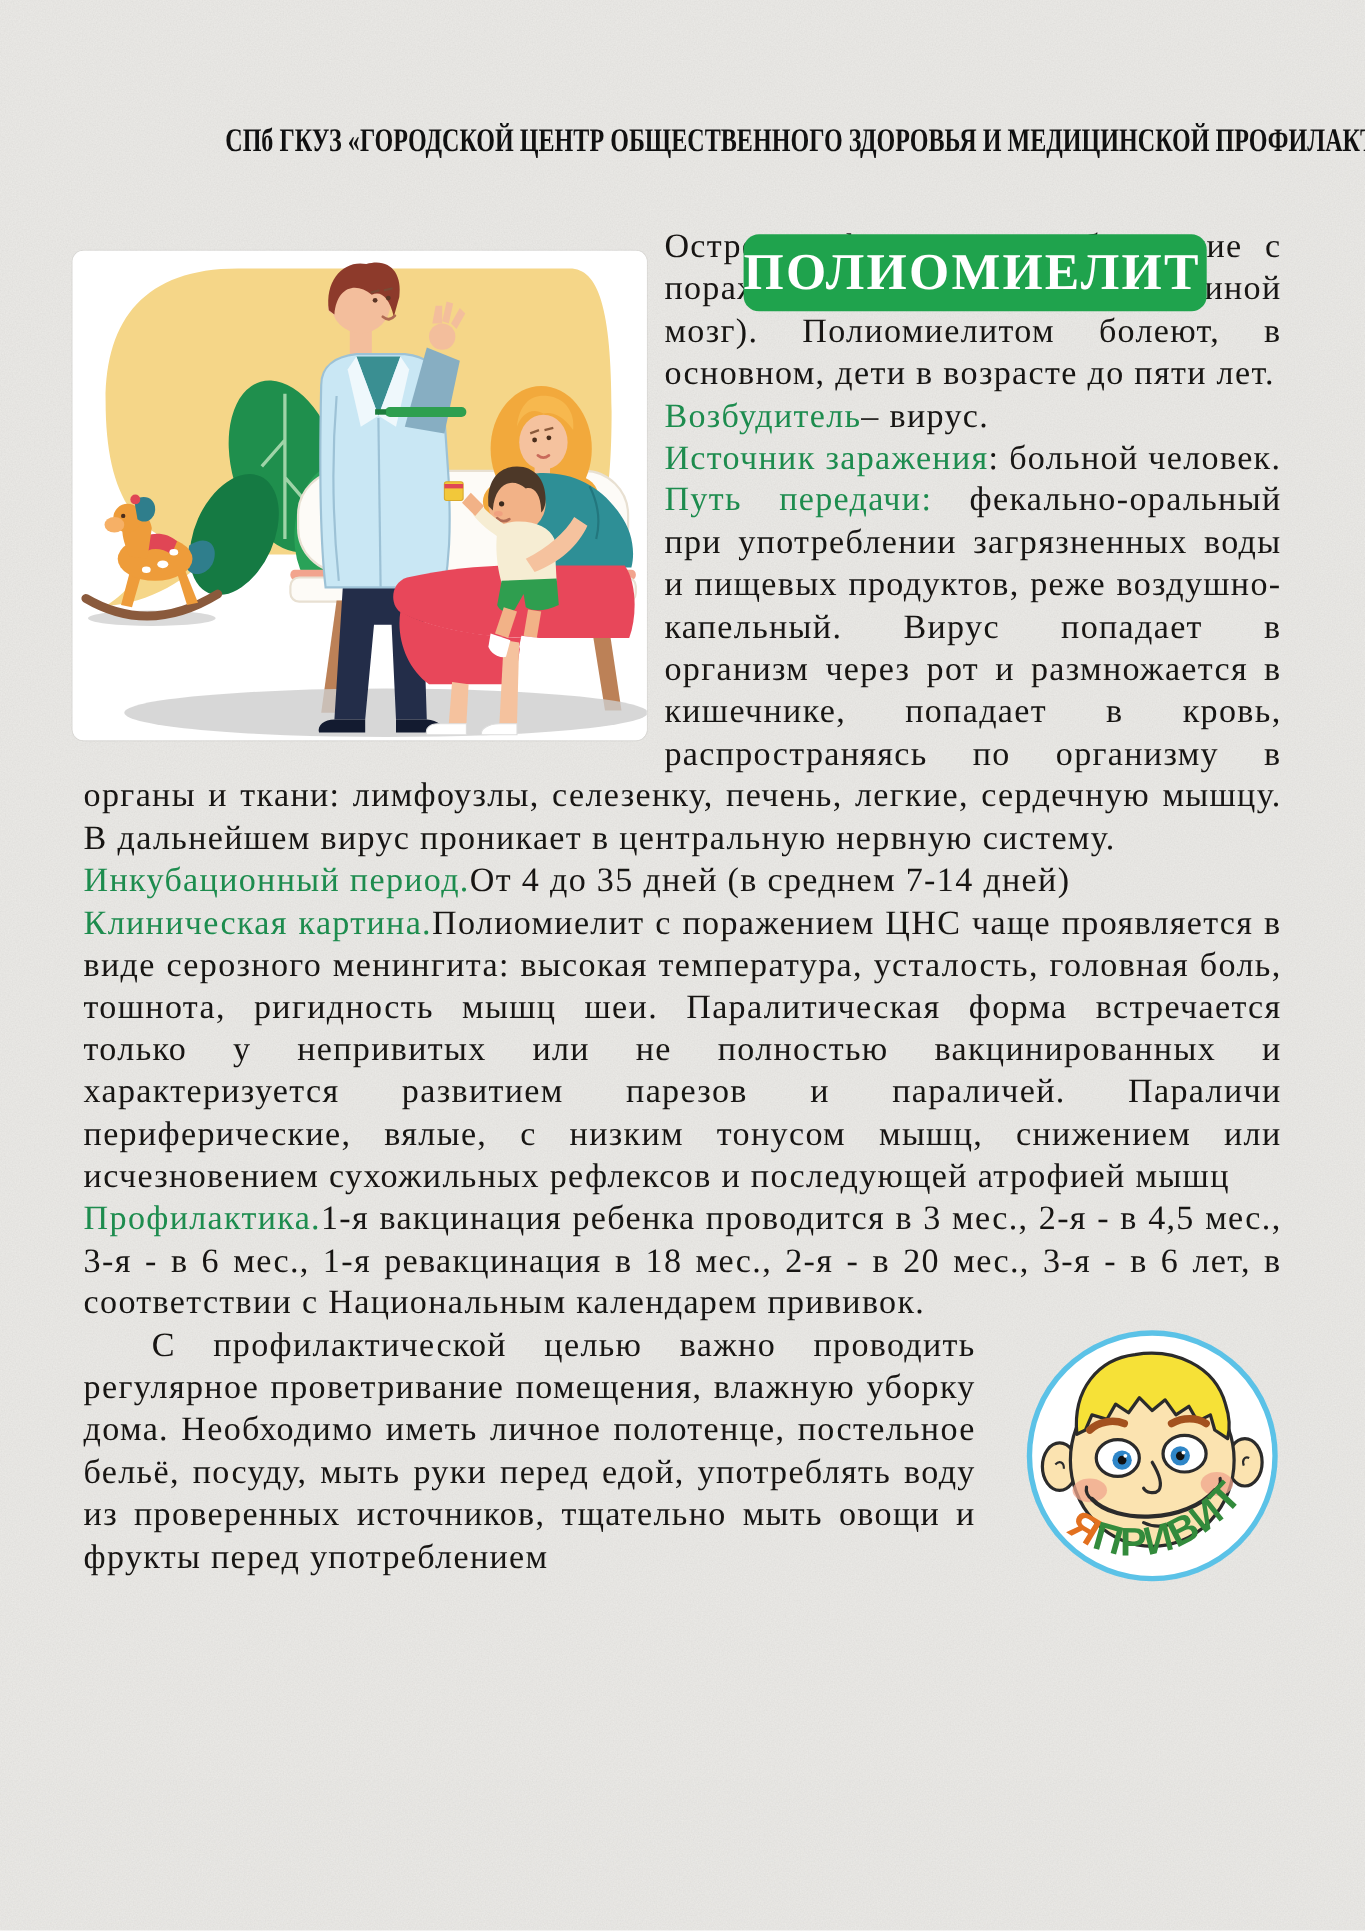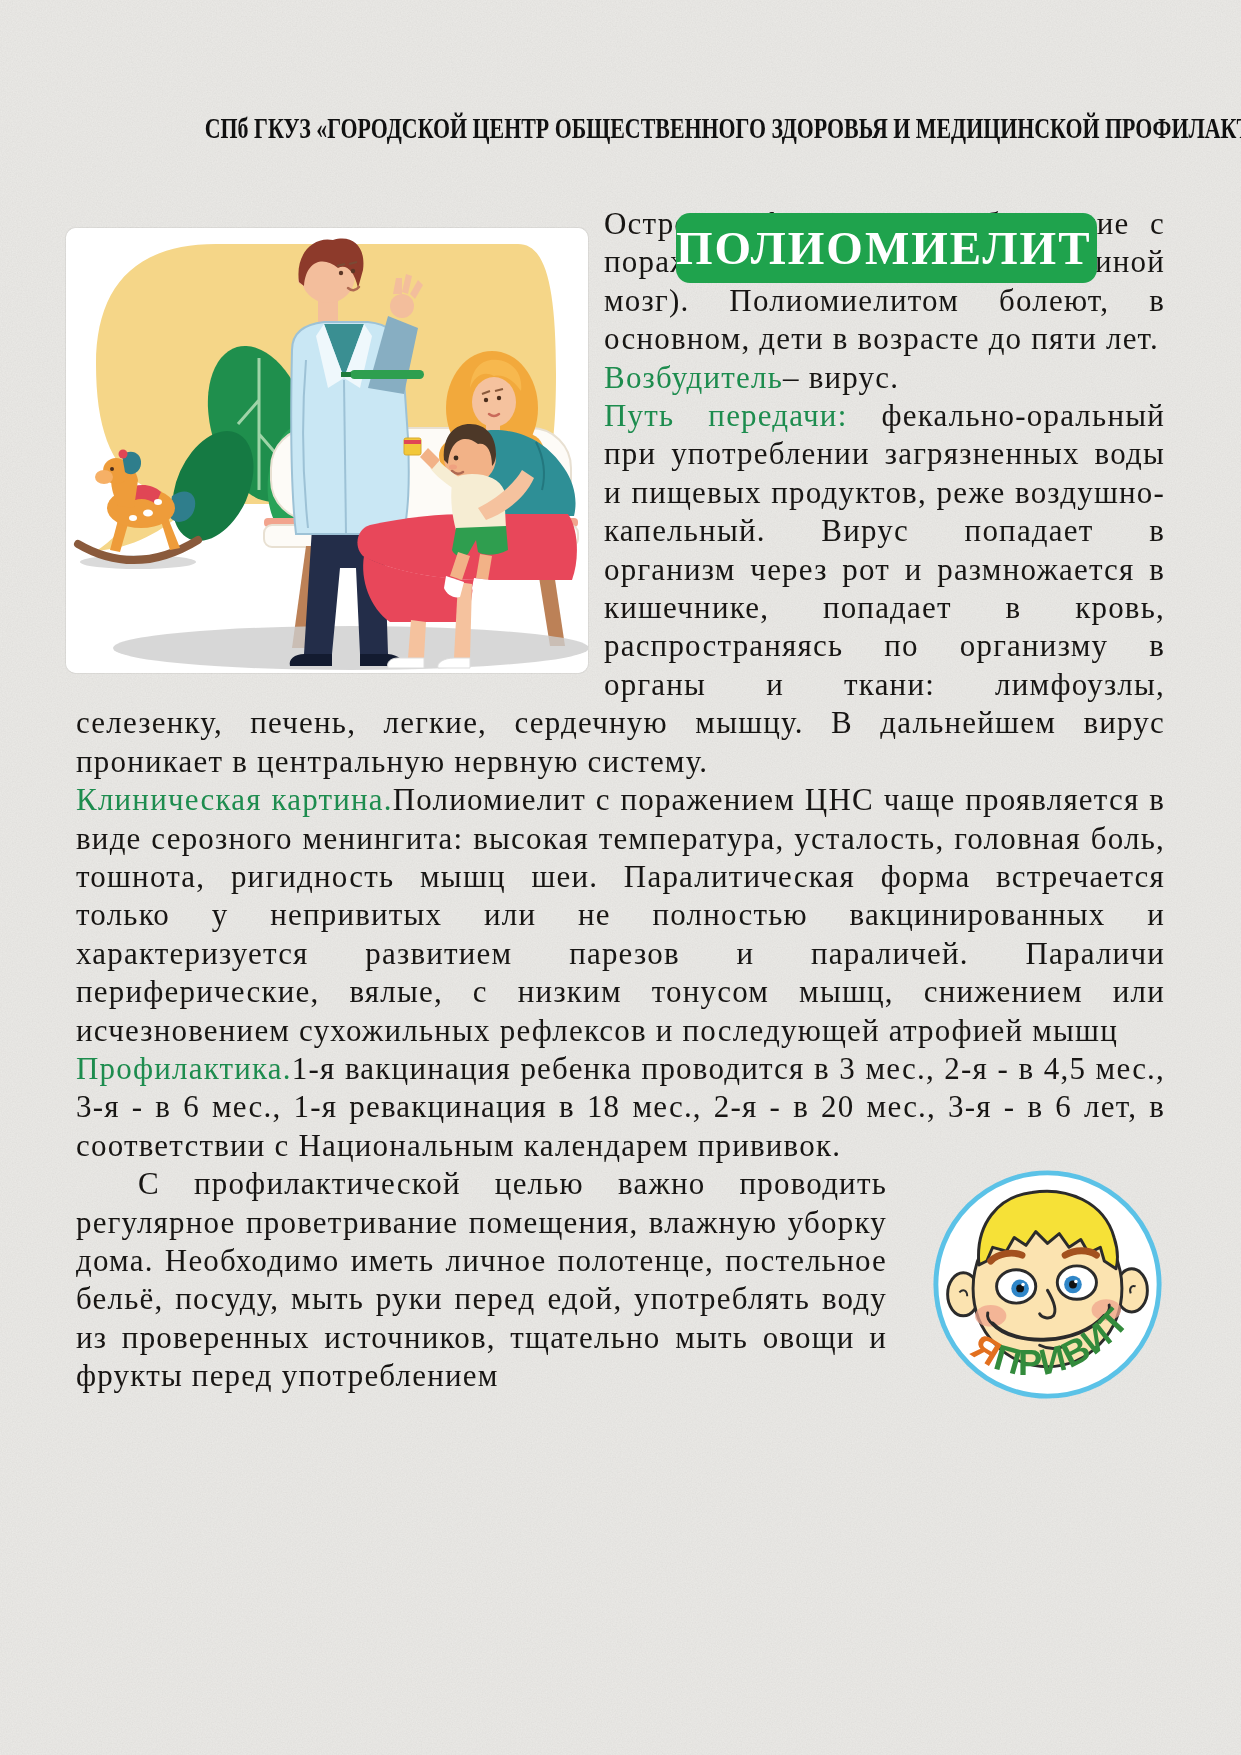--- a/index.html
+++ b/index.html
@@ -188,23 +188,25 @@
         </g>
 
         <path d="M468 250 C460 268 442 284 420 292 L412 280 C432 270 448 256 456 242 Z" fill="#F5C29E"></path>
       </svg>
     </div>
 
     <p class="para first"><span>Острое инфекционное заболевание с поражением нервной системы (спиной мозг). Полиомиелитом болеют, в основном, дети в возрасте до пяти лет.</span></p>
 
     <p class="para"><span class="lead">Возбудитель</span><span>– вирус.</span></p>
 
+    <p class="para"><span class="lead">Источник заражения</span><span>: больной человек.</span></p>
 
     <p class="para"><span class="lead">Путь передачи:</span><span> фекально-оральный при употреблении загрязненных воды и пищевых продуктов, реже воздушно-капельный. Вирус попадает в организм через рот и размножается в кишечнике, попадает в кровь, распространяясь по организму в органы и ткани: лимфоузлы, селезенку, печень, легкие, сердечную мышцу. В дальнейшем вирус проникает в центральную нервную систему.</span></p>
 
+    <p class="para"><span class="lead">Инкубационный период.</span><span>От 4 до 35 дней (в среднем 7-14 дней)</span></p>
 
     <p class="para"><span class="lead">Клиническая картина.</span><span>Полиомиелит с поражением ЦНС чаще проявляется в виде серозного менингита: высокая температура, усталость, головная боль, тошнота, ригидность мышц шеи. Паралитическая форма встречается только у непривитых или не полностью вакцинированных и характеризуется развитием парезов и параличей. Параличи периферические, вялые, с низким тонусом мышц, снижением или исчезновением сухожильных рефлексов и последующей атрофией мышц</span></p>
 
 
 
     <p class="para"><span class="lead">Профилактика.</span><span>1-я вакцинация ребенка проводится в 3 мес., 2-я - в 4,5 мес., 3-я - в 6 мес., 1-я ревакцинация в 18 мес., 2-я - в 20 мес., 3-я - в 6 лет, в соответствии с Национальным календарем прививок.</span></p>
 
     <p class="para p-last"><span class="logo-float">
           <svg viewBox="0 0 240 240" width="235" height="235">
         <circle cx="120" cy="120" r="114" fill="#ffffff" stroke="var(--logo-ring,#5bc2e7)" stroke-width="5"></circle>

